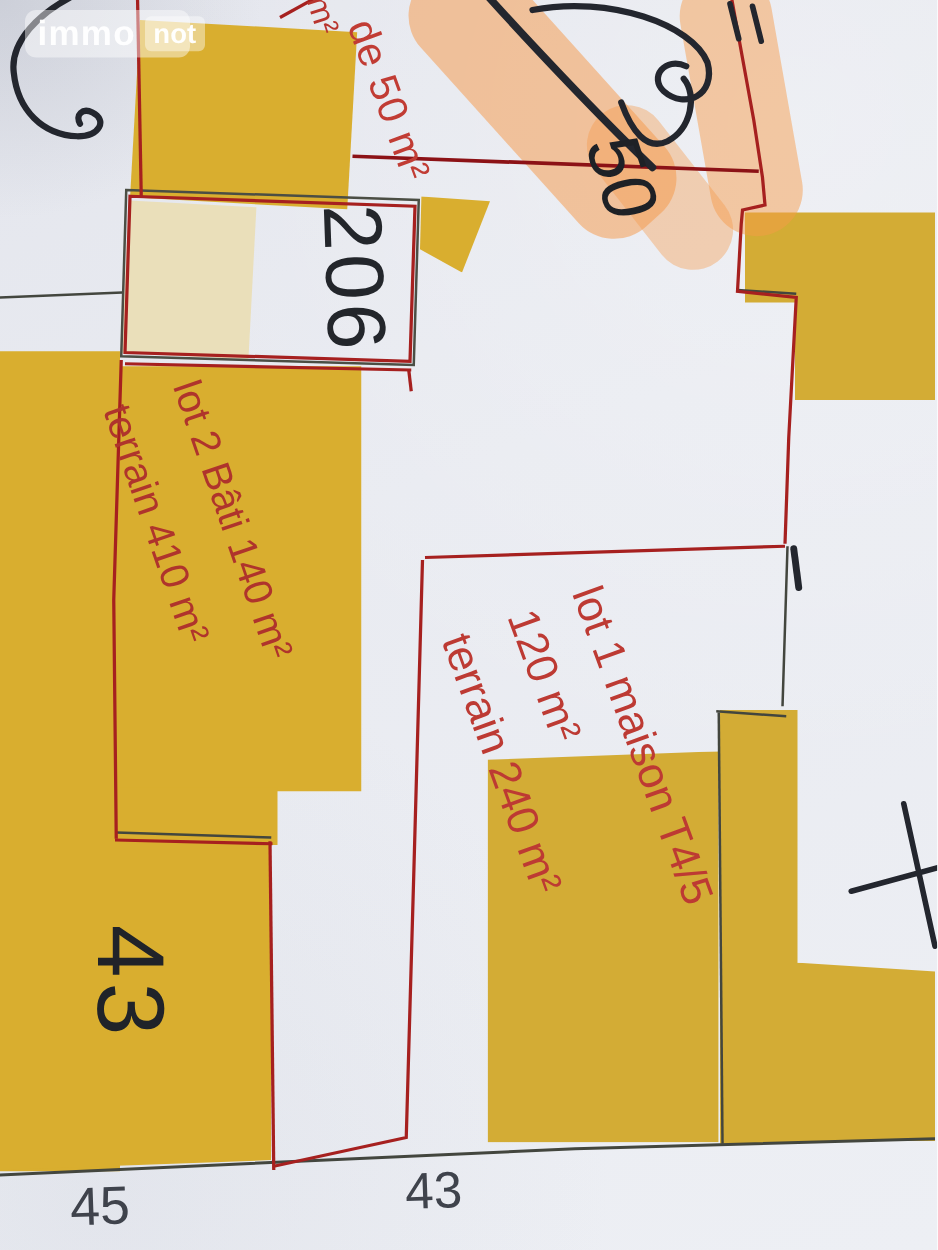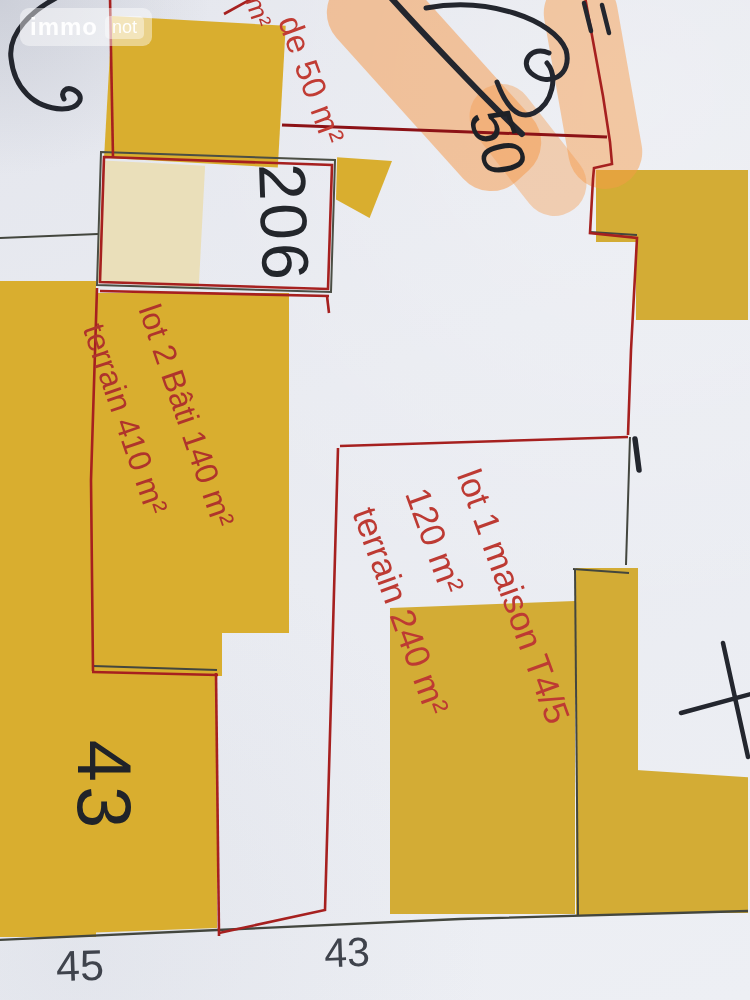--- a/index.html
+++ b/index.html
@@ -18,22 +18,22 @@
   .pale{background:#eadfba;}
   .orange{background:rgba(246,154,74,.52);border-radius:38px;}
   .label{position:absolute;white-space:nowrap;}
   .svgo{position:absolute;left:0;top:0;z-index:3;}
   .z1{z-index:1}.z2{z-index:2}.z4{z-index:4}
   .wm{
     position:absolute;left:20px;top:8px;width:132px;height:38px;z-index:5;
     background:rgba(255,255,255,.45);border-radius:9px;
     display:flex;align-items:center;padding:0 10px;gap:7px;box-sizing:border-box;
   }
-  .wm .t1{color:rgba(255,255,255,.95);font-size:24px;font-weight:bold;letter-spacing:1px;}
-  .wm .t2{color:rgba(255,255,255,.97);font-weight:normal;font-size:18px;background:rgba(255,255,255,.42);
+  .wm .t1{color:rgba(255,255,255,.95);font-size:28px;font-weight:bold;letter-spacing:1px;}
+  .wm .t2{color:rgba(255,255,255,.97);font-weight:bold;font-size:22px;background:rgba(255,255,255,.42);
           border-radius:5px;padding:1px 7px;}
 </style>
 </head>
 <body>
 
 <div class="stage">
 
   <div class="abs gold z1" style="left:112px;top:16px;width:174px;height:142px;transform:rotate(3.2deg);transform-origin:top left;"></div>
   <div class="abs gold z1" style="left:336px;top:156px;width:56px;height:62px;clip-path:polygon(2% 2%,100% 8%,60% 100%,0 70%);"></div>
   <div class="abs pale z1" style="left:100px;top:163px;width:102px;height:122px;transform:rotate(3deg);"></div>

